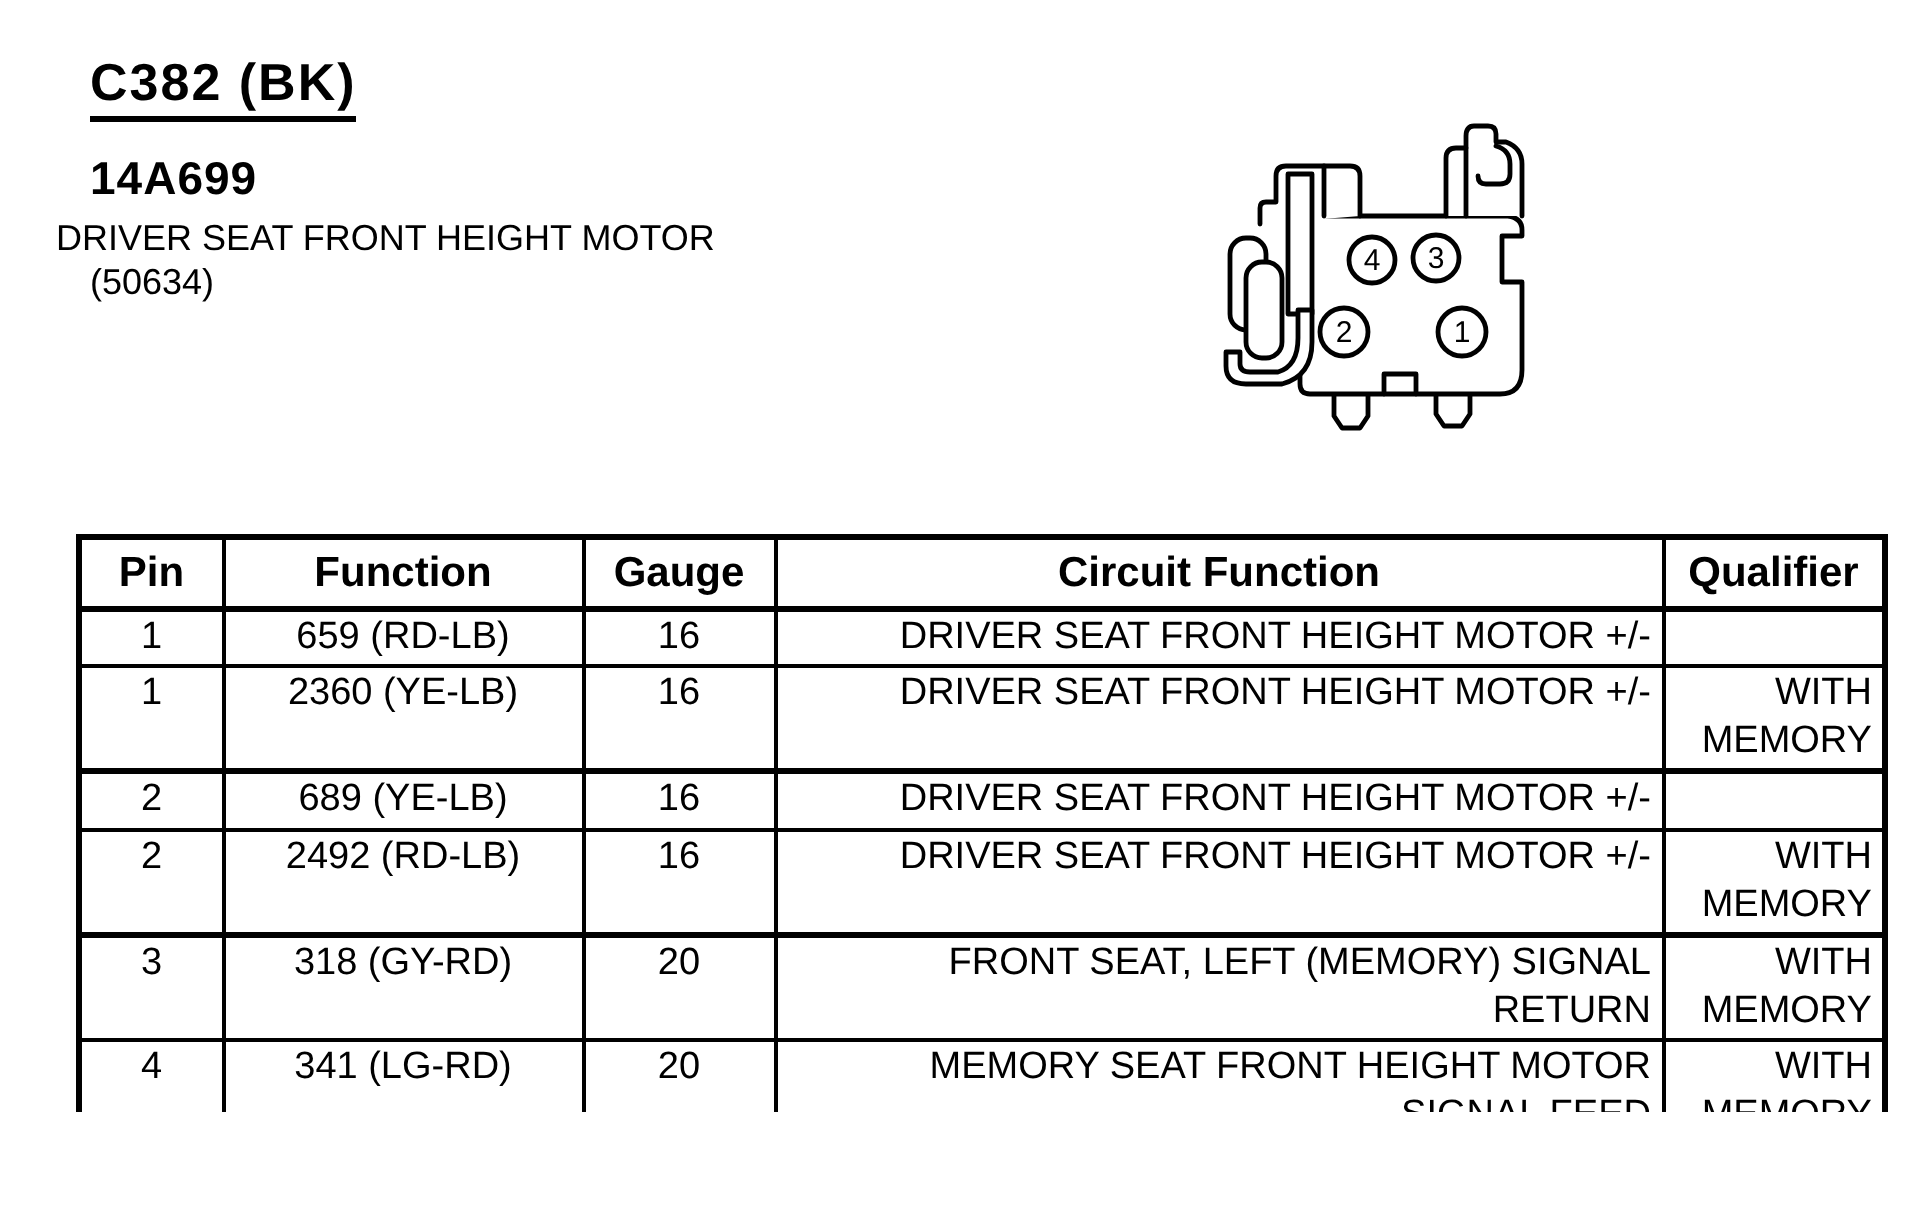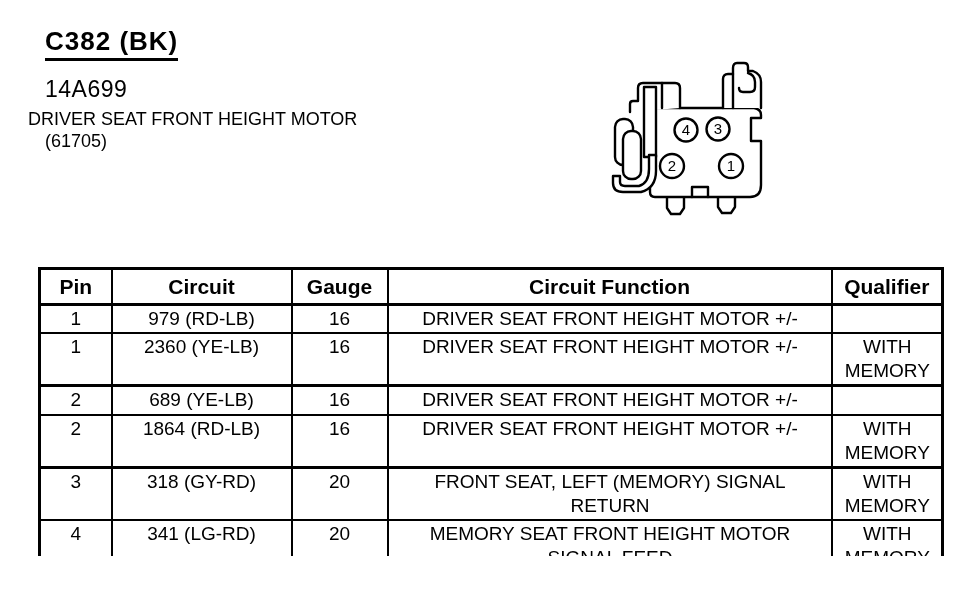--- a/index.html
+++ b/index.html
@@ -5,50 +5,50 @@
   html,body{margin:0;padding:0;background:#fff;}
   .page{
     position:relative;width:960px;height:556px;background:#ffffff;overflow:hidden;
     font-family:"Liberation Sans","DejaVu Sans",sans-serif;color:#000;
     -webkit-font-smoothing:none;
   }
   .connector-id{
     position:absolute;left:45px;top:26px;font-size:26px;font-weight:bold;
     letter-spacing:1px;border-bottom:3px solid #000;padding-bottom:1px;
   }
-  .part-number{position:absolute;left:45px;top:76px;font-size:23px;font-weight:normal;letter-spacing:0.5px;}
+  .part-number{position:absolute;left:45px;top:76px;font-size:23px;font-weight:bold;letter-spacing:0.5px;}
   .component-name{position:absolute;left:28px;top:109px;font-size:18px;}
   .base-part{position:absolute;left:45px;top:131px;font-size:18px;}
   .connector-svg{position:absolute;left:608px;top:57px;}
 
   table.pinout{
     position:absolute;left:38px;top:267px;width:903px;
     border-collapse:collapse;table-layout:fixed;border:3px solid #000;
   }
   .pinout th,.pinout td{border:2px solid #000;overflow:hidden;}
   .pinout th{
     font-size:21px;font-weight:bold;vertical-align:middle;
     height:33px;padding:0 2px;border-bottom-width:3px;
   }
   .pinout td{font-size:19px;line-height:24px;vertical-align:top;padding:1px 2px;}
   .pinout td.c{text-align:center;}
-  .pinout td.l{text-align:center;padding-left:6px;padding-right:5px;}
+  .pinout td.l{text-align:right;padding-left:6px;padding-right:5px;}
   tr.r1{height:28px;} tr.r2{height:51px;} tr.r3{height:29px;}
   tr.r4{height:50px;} tr.r5{height:51px;} tr.r6{height:52px;}
   tr.group-end td{border-bottom-width:3px;}
 </style>
 </head>
 <body>
 
 <div class="page">
 
   <div class="connector-id">C382 (BK)</div>
   <div class="part-number">14A699</div>
   <div class="component-name">DRIVER SEAT FRONT HEIGHT MOTOR</div>
-  <div class="base-part">(61705)</div>
+  <div class="base-part">(50634)</div>
 
   <svg class="connector-svg" width="210" height="162" viewBox="0 0 210 162">
     <g fill="#ffffff" stroke="#000000" stroke-width="2.4" stroke-linejoin="round" stroke-linecap="round">
 
       <path d="M48 51 L146 51 Q153 52 153 58 L153 61 L143 61 L143 84 L153 84 L153 128 Q153 140 142 140 L47 140 Q42 140 42 135 L42 56 Q42 51 48 51 Z"></path>
 
       <path fill="none" d="M84 140 L84 130 L100 130 L100 140"></path>
 
       <path fill="none" d="M59 141 L59 151 L63 157 L72 157 L76 151 L76 141"></path>
       <path fill="none" d="M110 141 L110 150 L114 156 L123 156 L127 150 L127 141"></path>
@@ -83,51 +83,51 @@
     <colgroup>
       <col style="width:72px">
         <col style="width:180px">
         <col style="width:96px">
         <col style="width:444px">
         <col style="width:111px">
     </colgroup>
     <thead>
       <tr>
         <th>Pin</th>
-        <th>Circuit</th>
+        <th>Function</th>
         <th>Gauge</th>
         <th>Circuit Function</th>
         <th>Qualifier</th>
       </tr>
     </thead>
     <tbody>
       <tr class="r1">
         <td class="c">1</td>
-        <td class="c">979 (RD-LB)</td>
+        <td class="c">659 (RD-LB)</td>
         <td class="c">16</td>
         <td class="l">DRIVER SEAT FRONT HEIGHT MOTOR +/-</td>
         <td class="l"></td>
       </tr>
       <tr class="r2 group-end">
         <td class="c">1</td>
         <td class="c">2360 (YE-LB)</td>
         <td class="c">16</td>
         <td class="l">DRIVER SEAT FRONT HEIGHT MOTOR +/-</td>
         <td class="l">WITH MEMORY</td>
       </tr>
       <tr class="r3">
         <td class="c">2</td>
         <td class="c">689 (YE-LB)</td>
         <td class="c">16</td>
         <td class="l">DRIVER SEAT FRONT HEIGHT MOTOR +/-</td>
         <td class="l"></td>
       </tr>
       <tr class="r4 group-end">
         <td class="c">2</td>
-        <td class="c">1864 (RD-LB)</td>
+        <td class="c">2492 (RD-LB)</td>
         <td class="c">16</td>
         <td class="l">DRIVER SEAT FRONT HEIGHT MOTOR +/-</td>
         <td class="l">WITH MEMORY</td>
       </tr>
       <tr class="r5">
         <td class="c">3</td>
         <td class="c">318 (GY-RD)</td>
         <td class="c">20</td>
         <td class="l">FRONT SEAT, LEFT (MEMORY) SIGNAL RETURN</td>
         <td class="l">WITH MEMORY</td>

